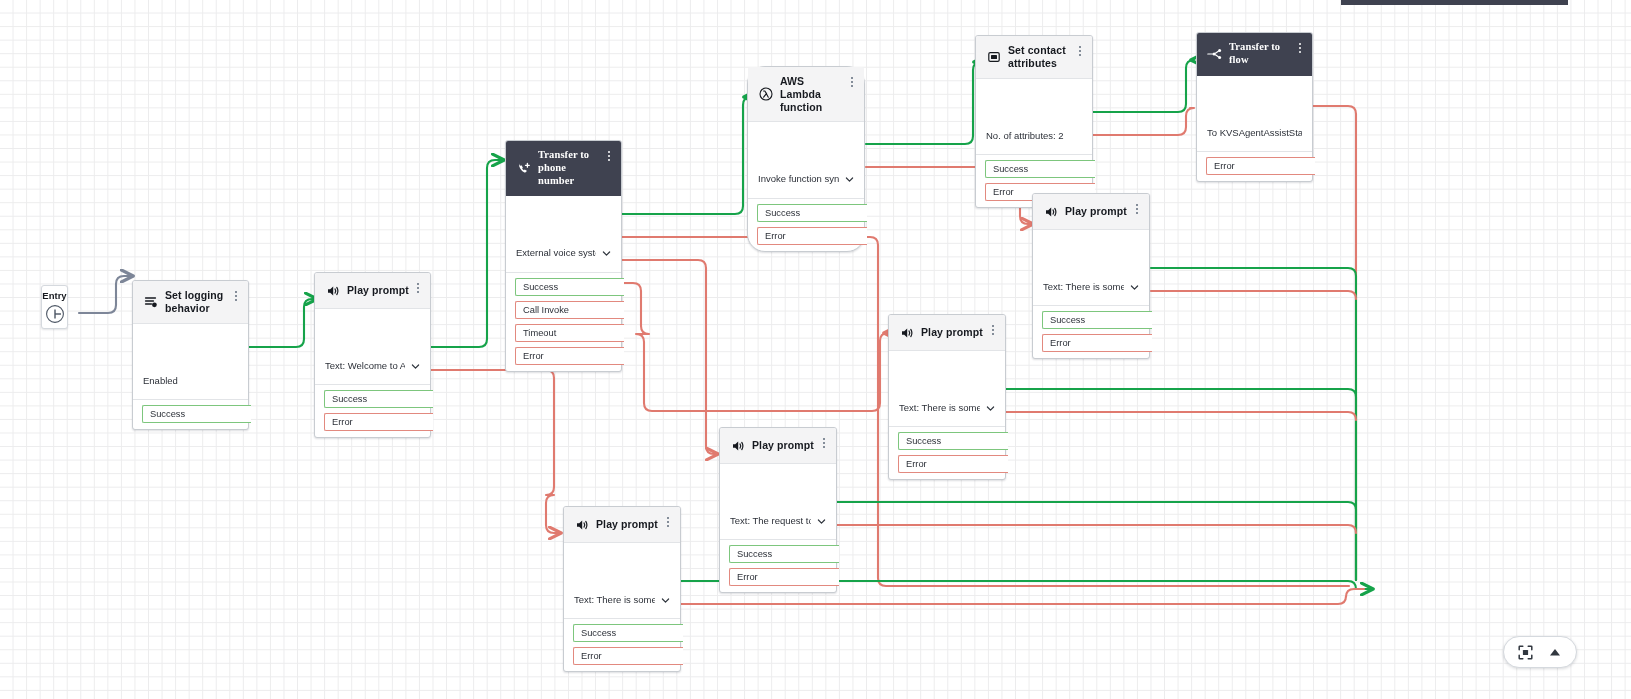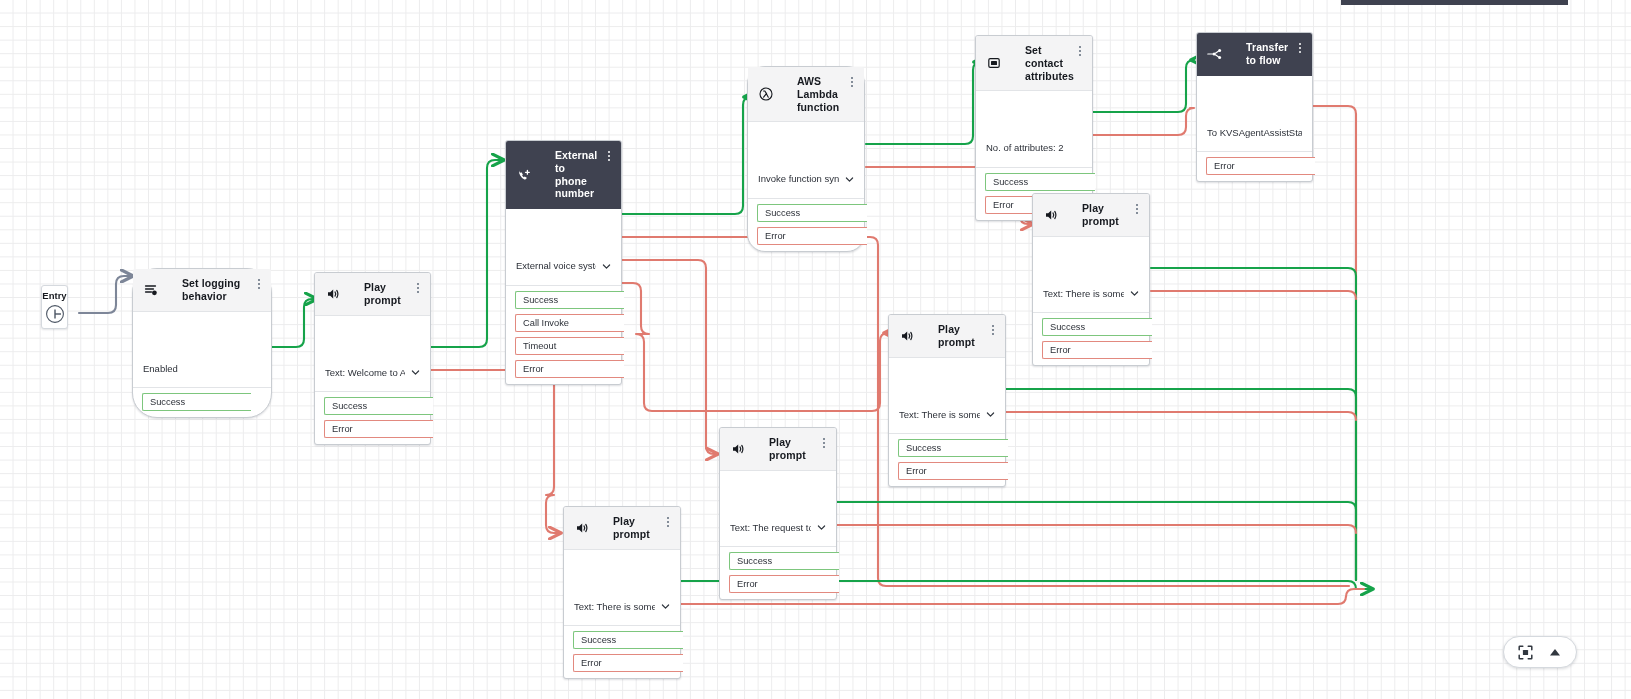--- a/index.html
+++ b/index.html
@@ -36,31 +36,32 @@
     background: #ffffff;
     border: 1px solid #c8ccd1;
     border-radius: 3px;
     box-shadow: 0 1px 2px rgba(16,24,40,.14);
     z-index: 3;
     box-sizing: border-box;
   }
   .node-head {
     display: flex;
     align-items: center;
-    gap: 24px;
+    gap: 7px;
     padding: 8px 9px 8px 10px;
     background: #f4f4f5;
     border-bottom: 1px solid #e2e4e7;
     border-radius: 2px 2px 0 0;
     position: relative;
     min-height: 19px;
   }
   .node.dark > .node-head {
     background: #3f4250;
     border-bottom: 1px solid #3f4250;
+    font-family: Liberation Serif, serif;
   }
   .node-title {
     font-size: 10.5px;
     font-weight: bold;
     color: #16191f;
     line-height: 1.22;
     letter-spacing: .01em;
     flex: 1;
     padding-right: 12px;
   }
@@ -271,21 +272,21 @@
     <span class="entry-label">Entry</span>
     <span class="entry-icon">
       <svg width="22" height="22" viewBox="0 0 22 22">
         <circle cx="11" cy="11" r="8.4" fill="none" stroke="#4b5563" stroke-width="1.1"></circle>
         <line x1="11" y1="6.4" x2="11" y2="15.6" stroke="#4b5563" stroke-width="1.4"></line>
         <line x1="11" y1="11" x2="17" y2="11" stroke="#4b5563" stroke-width="1.4"></line>
       </svg>
     </span>
   </div>
 
-  <div class="node" id="n-set-logging-behavior" style="left:132px; top:268px; width:140px;border-radius:25px;">
+  <div class="node" id="n-set-logging-behavior" style="left:132px; top:280px; width:117px;">
     <div class="node-head">
       <span class="head-icon">
         <svg width="14" height="14" viewBox="0 0 14 14">
           <line x1="1.6" y1="3" x2="11.4" y2="3" stroke="currentColor" stroke-width="1.5" stroke-linecap="round"></line>
           <line x1="1.6" y1="6" x2="9.4" y2="6" stroke="currentColor" stroke-width="1.5" stroke-linecap="round"></line>
           <line x1="1.6" y1="9" x2="7.4" y2="9" stroke="currentColor" stroke-width="1.5" stroke-linecap="round"></line>
           <circle cx="10.4" cy="9.8" r="2.4" fill="currentColor"></circle>
         </svg>
       </span>
       <span class="node-title">Set logging behavior</span>
@@ -335,21 +336,21 @@
 
   <div class="node dark" id="n-transfer-to-phone-number" style="left:505px; top:140px; width:117px;">
     <div class="node-head">
       <span class="head-icon">
         <svg width="14" height="14" viewBox="0 0 14 14">
           <path d="M2.2,2.6 Q1.6,4.6 3.2,7.4 Q4.9,10.4 7.4,11.4 Q8.6,11.8 9.3,10.7 L9.8,9.8 L7.7,8.4 L6.9,9.2 Q5.8,8.5 5.1,7.2 L5.9,6.4 L4.4,4.3 L3.4,4.8 Q2.6,5.1 2.2,2.6 Z" fill="currentColor"></path>
           <line x1="10.4" y1="2.4" x2="10.4" y2="6.2" stroke="currentColor" stroke-width="1.3" stroke-linecap="round"></line>
           <line x1="8.5" y1="4.3" x2="12.3" y2="4.3" stroke="currentColor" stroke-width="1.3" stroke-linecap="round"></line>
         </svg>
       </span>
-      <span class="node-title">External to phone number</span>
+      <span class="node-title">Transfer to phone number</span>
       <span class="kebab">
           <i></i>
           <i></i>
           <i></i>
         </span>
     </div>
     <div class="node-body">
       <span class="body-text">External voice system: ko...</span>
       <span class="chev">
         <svg width="9" height="9" viewBox="0 0 9 9">

